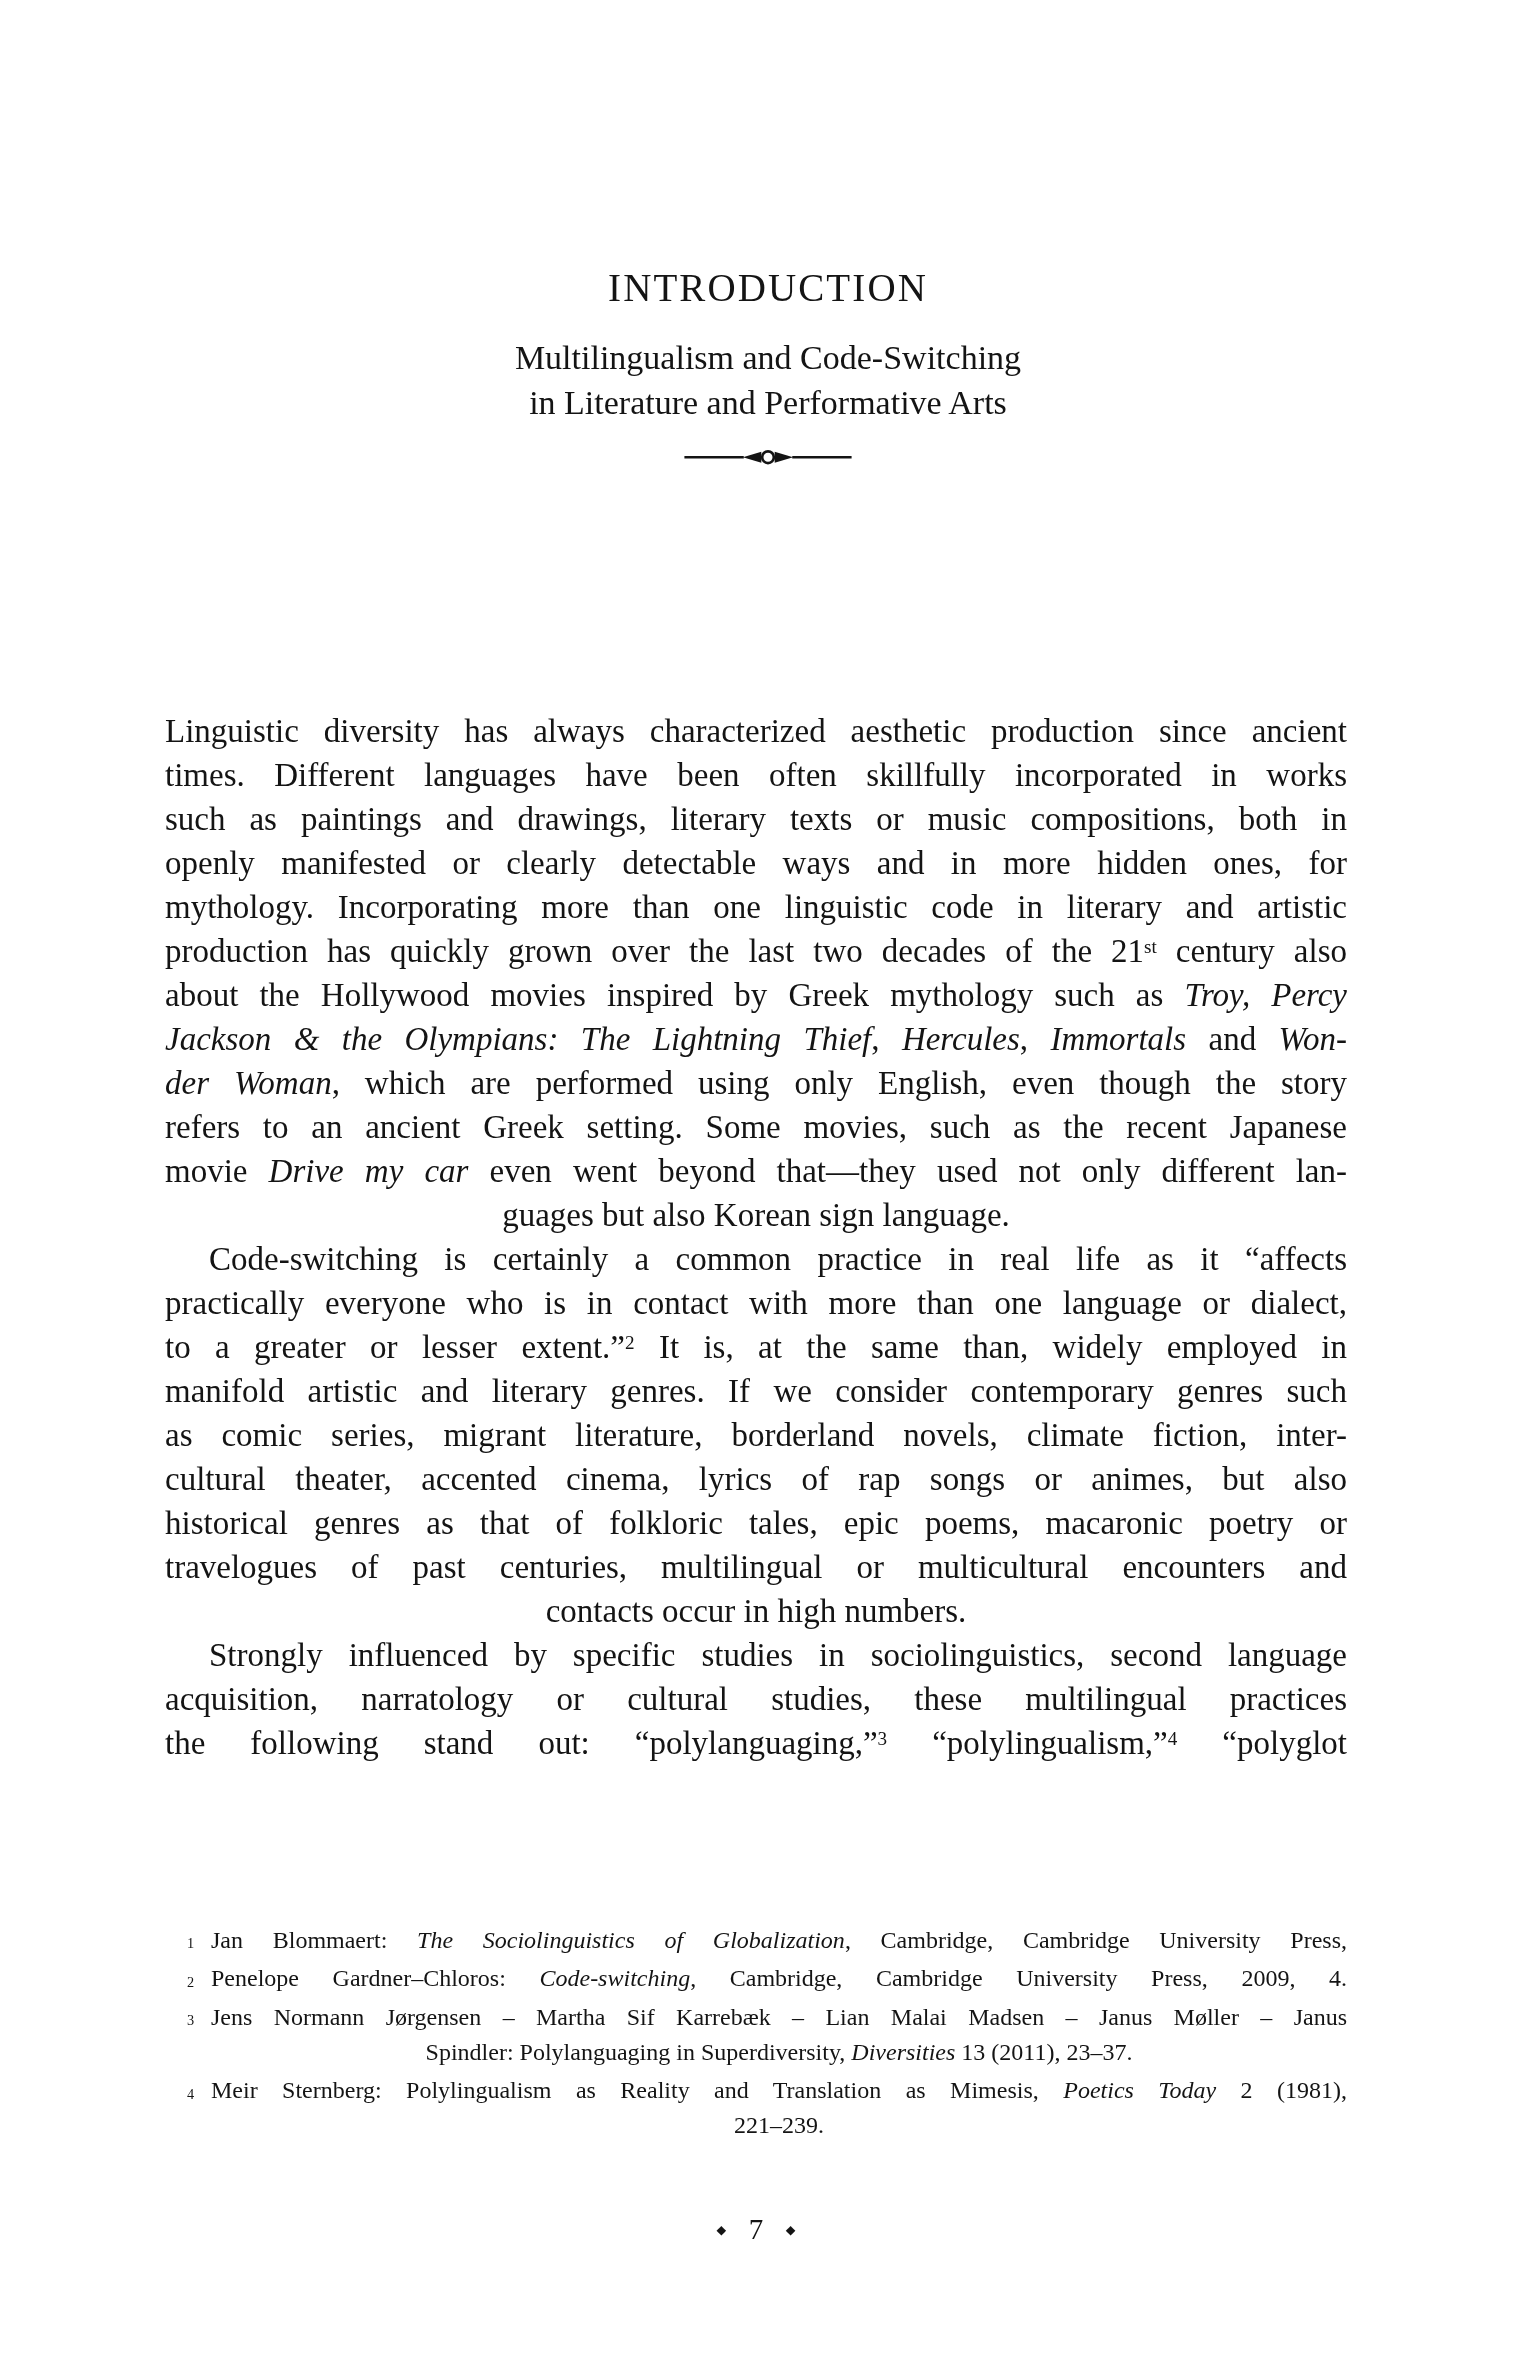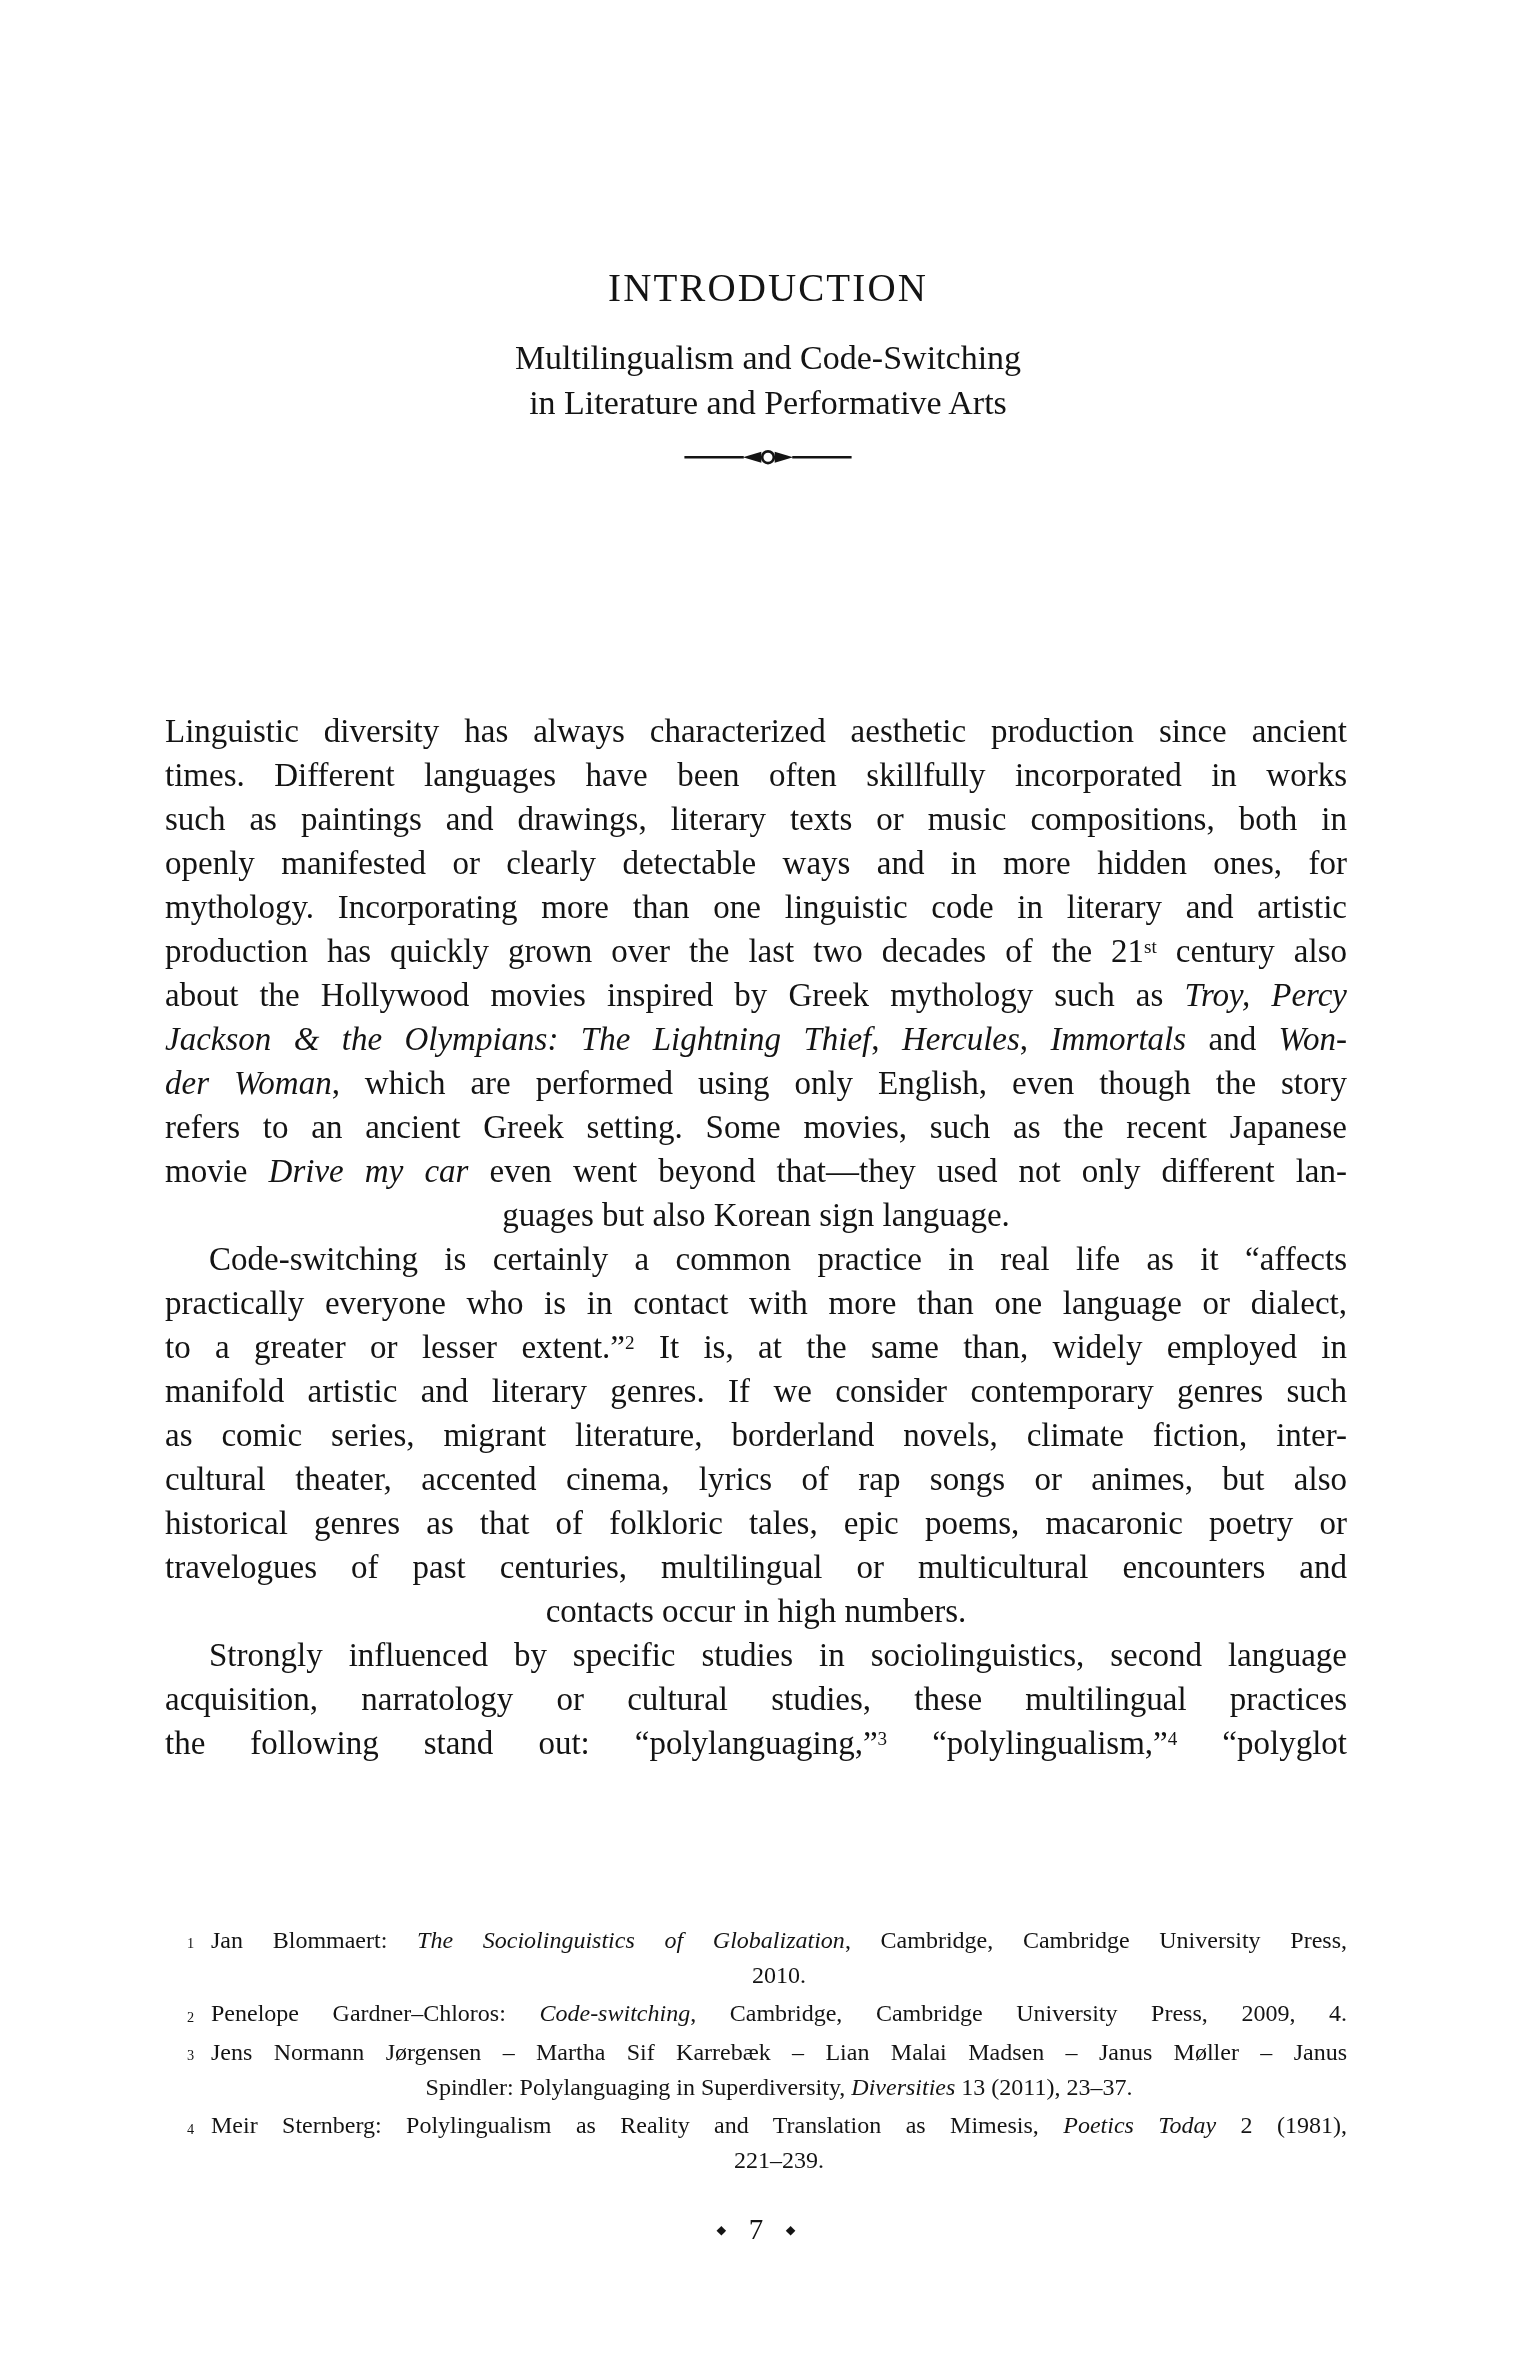--- a/index.html
+++ b/index.html
@@ -142,21 +142,20 @@
         <div class="line jst indent"><span>Strongly influenced by specific studies in sociolinguistics, second language</span></div>
         <div class="line jst"><span>acquisition, narratology or cultural studies, these multilingual practices</span></div>
         <div class="line jst"><span>the following stand out: “polylanguaging,”</span><sup>3</sup><span> “polylingualism,”</span><sup>4</sup><span> “polyglot</span></div>
       </div>
     </main>
 
   <section class="footnotes" id="footnotes">
       <div class="footnote">
         <span class="fn-marker">1</span>
         <div class="line jst"><span>Jan Blommaert: </span><i>The Sociolinguistics of Globalization</i><span>, Cambridge, Cambridge University Press,</span></div>
-        <div class="line"><span>2010.</span></div>
       </div>
       <div class="footnote">
         <span class="fn-marker">2</span>
         <div class="line jst"><span>Penelope Gardner–Chloros: </span><i>Code-switching</i><span>, Cambridge, Cambridge University Press, 2009, 4.</span></div>
       </div>
       <div class="footnote">
         <span class="fn-marker">3</span>
         <div class="line jst"><span>Jens Normann Jørgensen – Martha Sif Karrebæk – Lian Malai Madsen – Janus Møller – Janus</span></div>
         <div class="line"><span>Spindler: Polylanguaging in Superdiversity, </span><i>Diversities</i><span> 13 (2011), 23–37.</span></div>
       </div>

